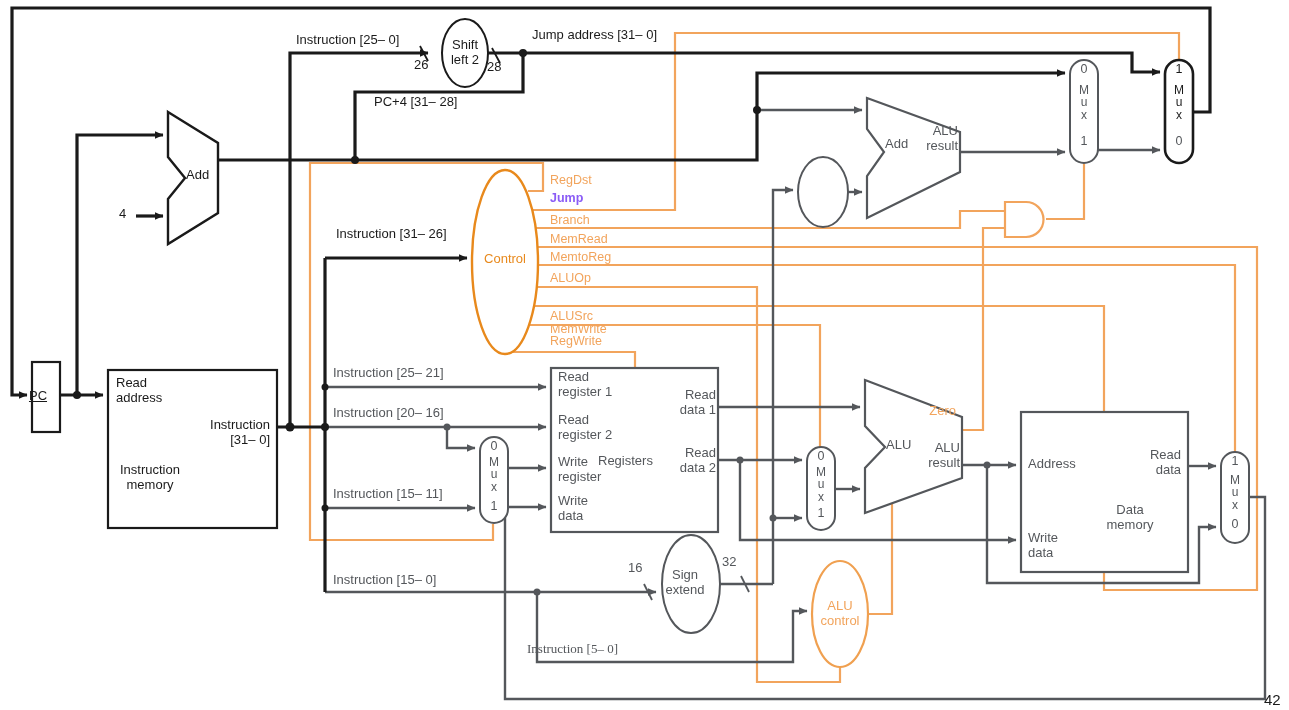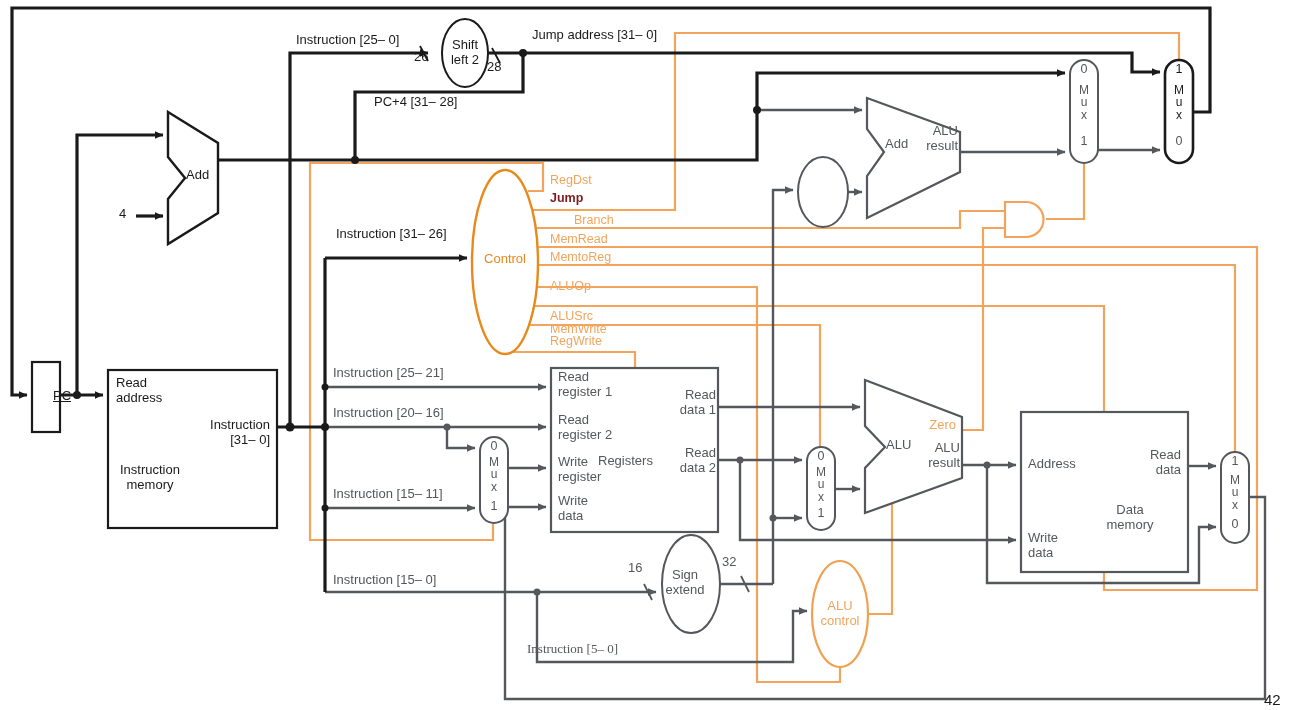--- a/index.html
+++ b/index.html
@@ -2,21 +2,21 @@
 <html><head>
 <meta charset="utf-8">
 <style>
   html,body{margin:0;padding:0;background:#fff;}
   #stage{position:relative;width:1289px;height:710px;background:#ffffff;overflow:hidden;
          font-family:"Liberation Sans",sans-serif;}
   svg{position:absolute;left:0;top:0;}
   .lb{position:absolute;white-space:pre-line;font-size:13px;line-height:1.12;color:#1a1a1a;}
   .g{color:#54575b;}
   .o{color:#f2a45c;}
-  .ob{color:#7f1d1d;font-weight:bold;}
+  .ob{color:#8b5cf6;font-weight:bold;}
   .oc{color:#e8891c;}
   .c{text-align:center;}
   .r{text-align:right;}
   .s12{font-size:12px;line-height:1.04;}
   .s125{font-size:12.5px;line-height:1.05;}
   .s15{font-size:15px;}
 </style>
 </head>
 <body>
 
@@ -129,45 +129,45 @@
   <rect x="480" y="437" width="28" height="86" rx="14" fill="#fff" stroke="#54575b" stroke-width="2"></rect>
   <rect x="807" y="447" width="28" height="83" rx="14" fill="#fff" stroke="#54575b" stroke-width="2"></rect>
   <rect x="1070" y="60" width="28" height="103" rx="14" fill="#fff" stroke="#54575b" stroke-width="2"></rect>
   <rect x="1165" y="60" width="28" height="103" rx="14" fill="#fff" stroke="#1a1a1a" stroke-width="2.6"></rect>
   <rect x="1221" y="452" width="28" height="91" rx="14" fill="#fff" stroke="#54575b" stroke-width="2"></rect>
 </svg>
 
   <div class="lb" style="left:296px;top:33px;">Instruction [25– 0]</div>
   <div class="lb c" style="left:442px;top:38px;width:46px;">Shift
 left 2</div>
-  <div class="lb" style="left:414px;top:50px;">26</div>
+  <div class="lb" style="left:414px;top:58px;">26</div>
   <div class="lb" style="left:487px;top:60px;">28</div>
   <div class="lb" style="left:532px;top:28px;">Jump address [31– 0]</div>
   <div class="lb" style="left:374px;top:95px;">PC+4 [31– 28]</div>
 
   <div class="lb" style="left:186px;top:168px;">Add</div>
   <div class="lb" style="left:119px;top:207px;">4</div>
-  <div class="lb c" style="left:48px;top:389px;width:28px;text-decoration:underline;">PC</div>
+  <div class="lb c" style="left:24px;top:389px;width:28px;text-decoration:underline;">PC</div>
 
   <div class="lb" style="left:116px;top:376px;">Read
 address</div>
   <div class="lb r" style="left:180px;top:418px;width:90px;">Instruction
 [31– 0]</div>
   <div class="lb c" style="left:110px;top:463px;width:80px;">Instruction
 memory</div>
 
   <div class="lb oc c" style="left:475px;top:252px;width:60px;">Control</div>
   <div class="lb" style="left:336px;top:227px;">Instruction [31– 26]</div>
 
   <div class="lb o s125" style="left:550px;top:174px;">RegDst</div>
   <div class="lb ob s125" style="left:550px;top:192px;">Jump</div>
-  <div class="lb o s125" style="left:550px;top:214px;margin-left:24px;">Branch</div>
+  <div class="lb o s125" style="left:550px;top:214px;">Branch</div>
   <div class="lb o s125" style="left:550px;top:233px;">MemRead</div>
   <div class="lb o s125" style="left:550px;top:251px;">MemtoReg</div>
-  <div class="lb o s125" style="left:550px;top:272px;margin-top:8px;">ALUOp</div>
+  <div class="lb o s125" style="left:550px;top:272px;">ALUOp</div>
   <div class="lb o s125" style="left:550px;top:291px;margin-top:32px;">MemWrite</div>
   <div class="lb o s125" style="left:550px;top:310px;">ALUSrc</div>
   <div class="lb o s125" style="left:550px;top:335px;">RegWrite</div>
 
   <div class="lb g" style="left:333px;top:366px;">Instruction [25– 21]</div>
   <div class="lb g" style="left:333px;top:406px;">Instruction [20– 16]</div>
   <div class="lb g" style="left:333px;top:487px;">Instruction [15– 11]</div>
   <div class="lb g" style="left:333px;top:573px;">Instruction [15– 0]</div>
   <div class="lb g" style="left:527px;top:642px;font-family:Liberation Serif, serif;">Instruction [5– 0]</div>
 
@@ -184,21 +184,21 @@
 data 1</div>
   <div class="lb g r" style="left:646px;top:446px;width:70px;">Read
 data 2</div>
 
   <div class="lb g c" style="left:661px;top:568px;width:48px;">Sign
 extend</div>
   <div class="lb g" style="left:628px;top:561px;">16</div>
   <div class="lb g" style="left:722px;top:555px;">32</div>
 
   <div class="lb g" style="left:886px;top:438px;">ALU</div>
-  <div class="lb o r" style="left:896px;top:418px;width:60px;text-align:right;">Zero</div>
+  <div class="lb o r" style="left:896px;top:404px;width:60px;text-align:right;">Zero</div>
   <div class="lb g r" style="left:900px;top:441px;width:60px;">ALU
 result</div>
 
   <div class="lb g" style="left:885px;top:137px;">Add</div>
   <div class="lb g r" style="left:913px;top:124px;width:45px;">ALU
 result</div>
 
   <div class="lb o c" style="left:810px;top:599px;width:60px;">ALU
 control</div>
 

